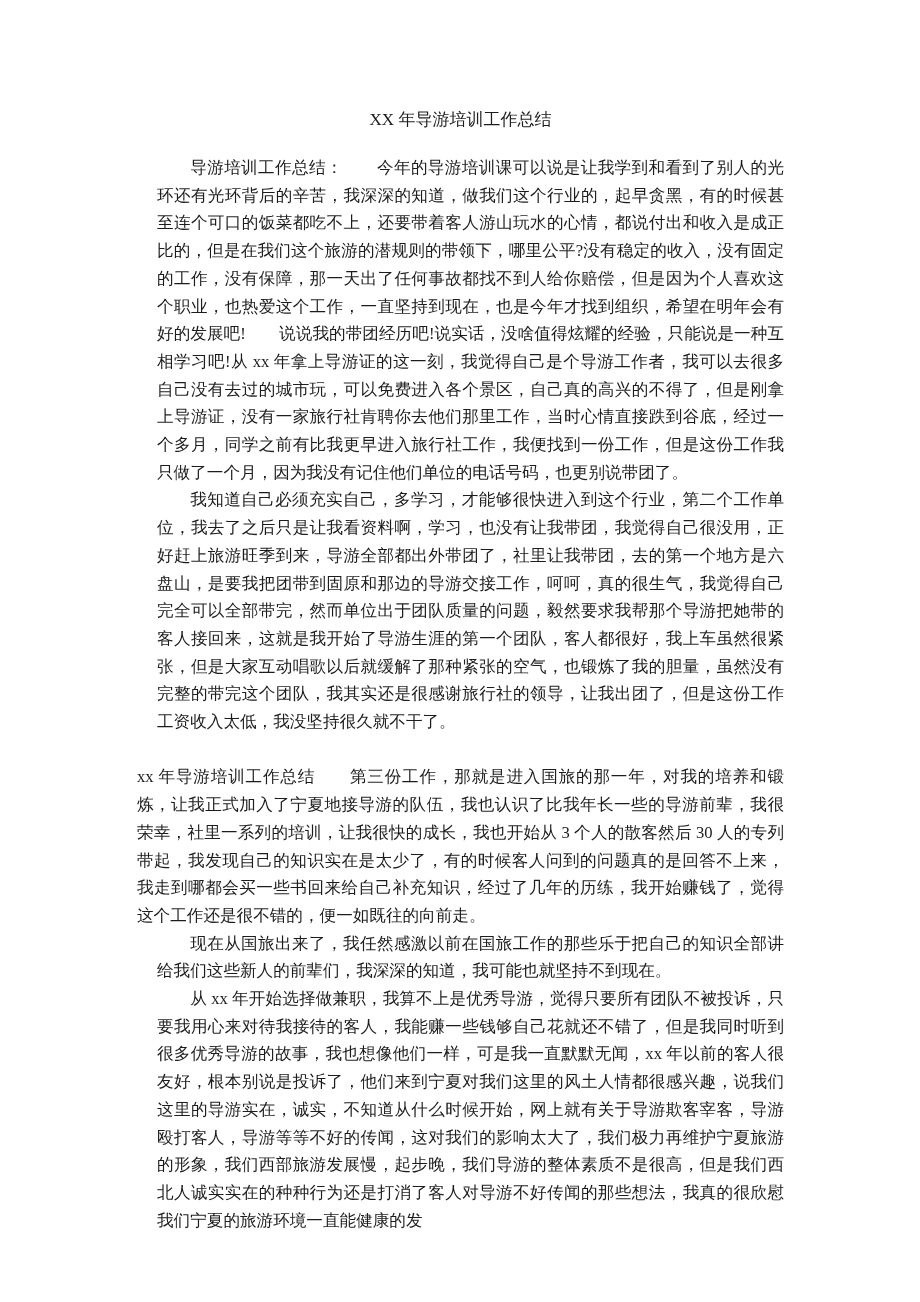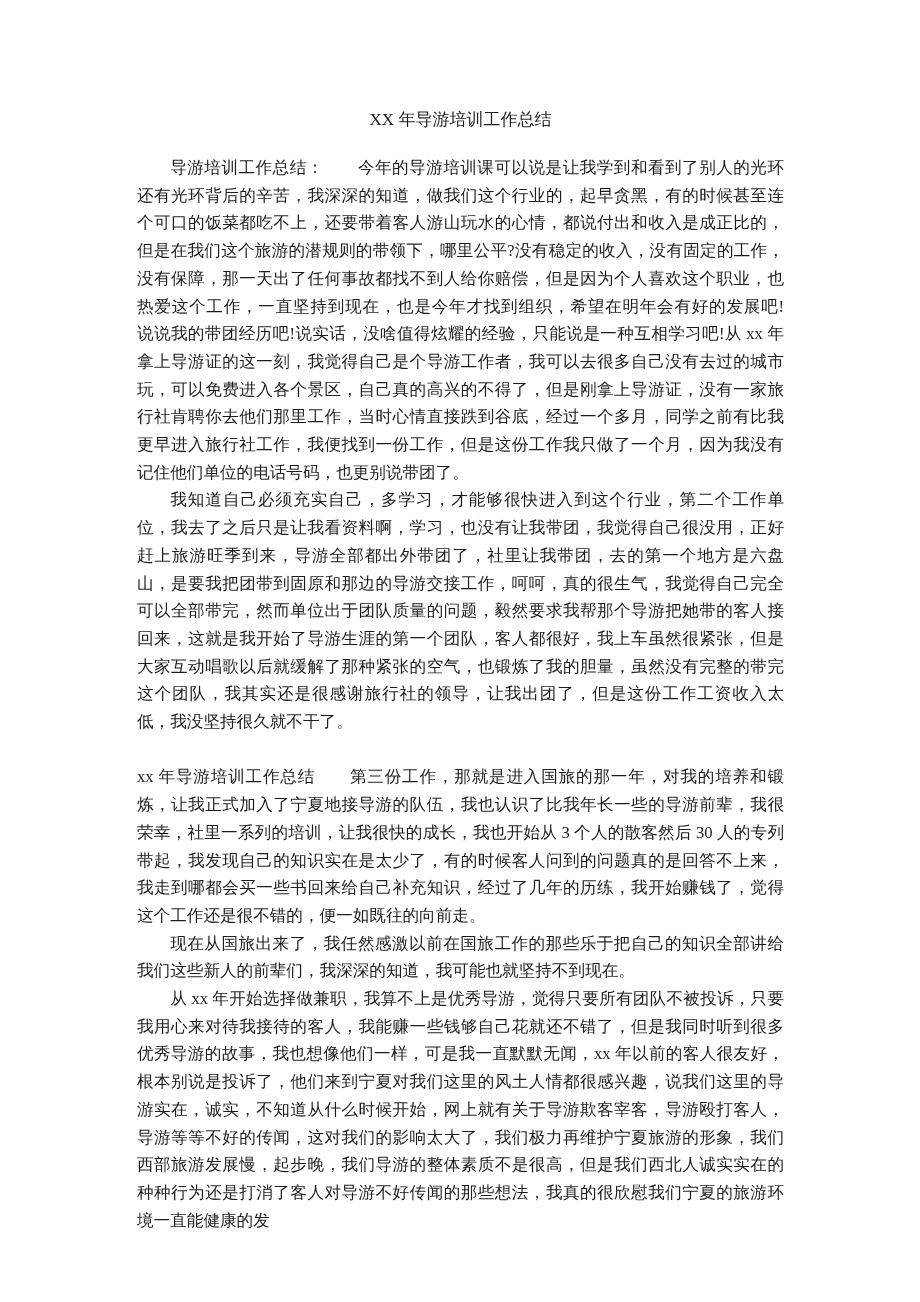--- a/index.html
+++ b/index.html
@@ -33,20 +33,21 @@
     margin: 0;
     font-size: 16.6px;
     line-height: 27.7px;
     text-align: justify;
     text-justify: inter-ideograph;
     word-break: normal;
     overflow-wrap: break-word;
   }
   .para.indent {
     text-indent: 2em;
+    margin-left: 20px;
   }
   .para.gap-above {
     margin-top: 27.7px;
   }
 </style>
 </head>
 <body>
 
 <div class="page">
   <h1 class="doc-title">XX 年导游培训工作总结</h1>

